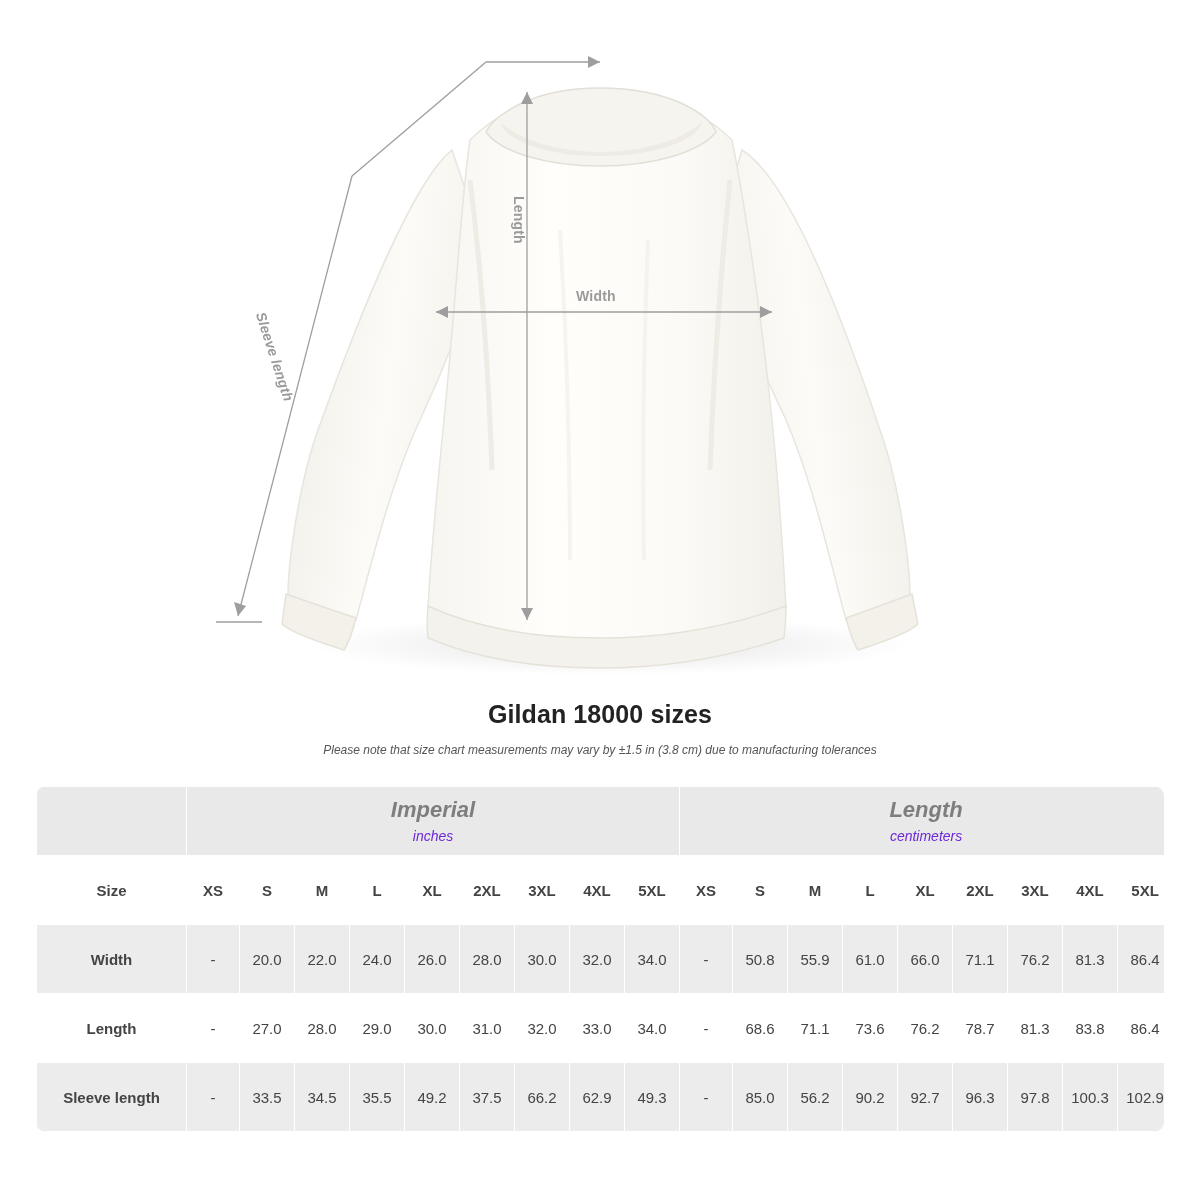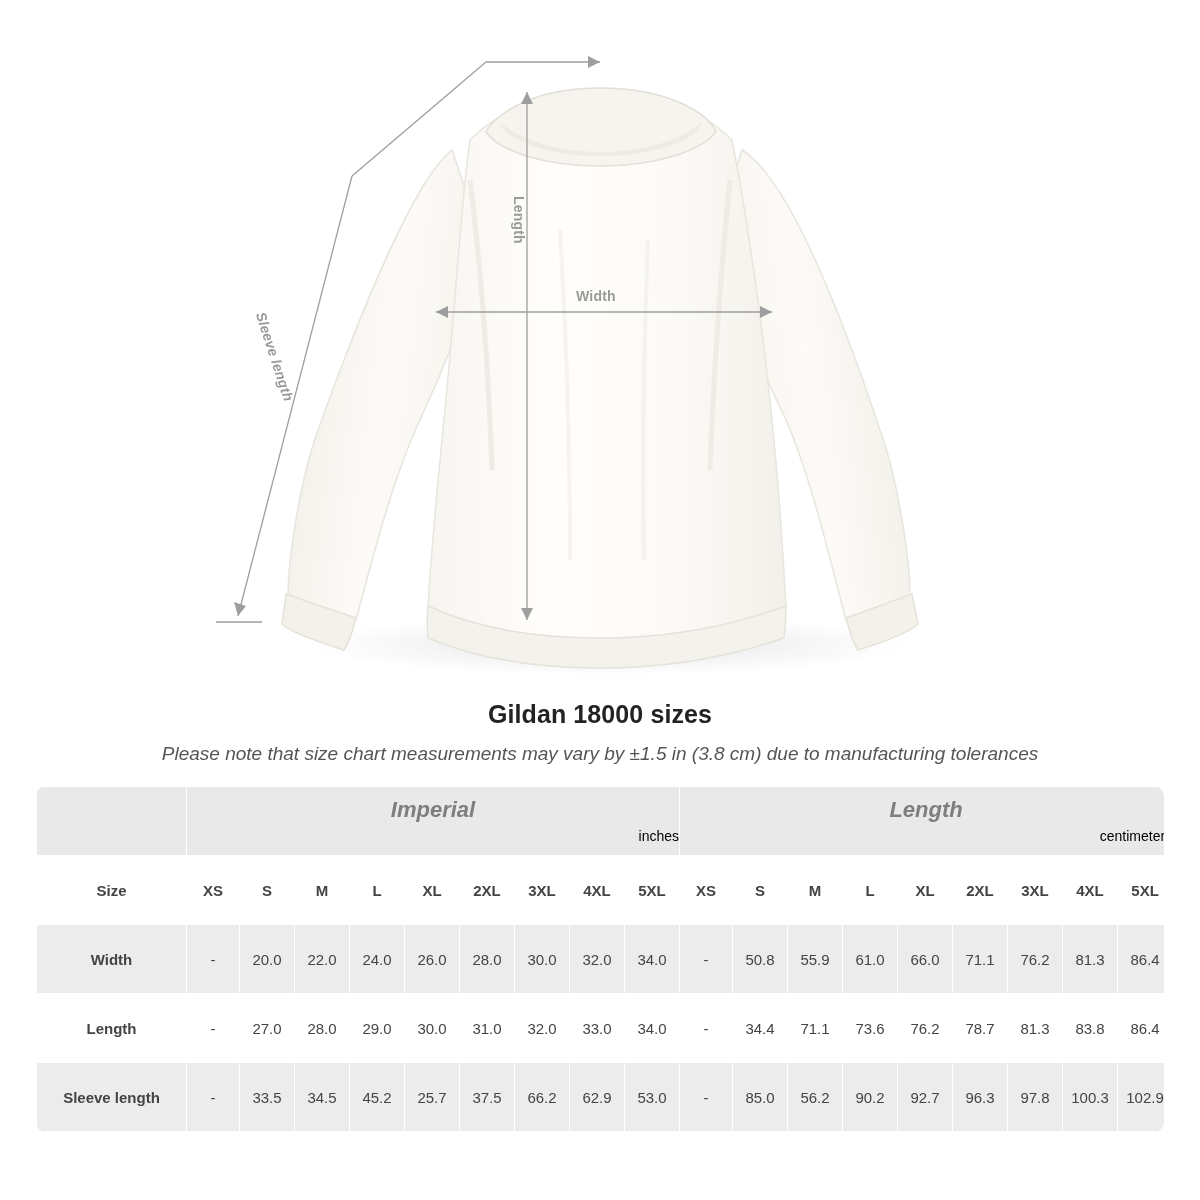--- a/index.html
+++ b/index.html
@@ -70,21 +70,21 @@
     text-align: center;
   }
   .chart-title {
     font-size: 25px;
     font-weight: bold;
     color: #222;
     letter-spacing: .1px;
   }
   .chart-note {
     margin-top: 14px;
-    font-size: 19px;
+    font-size: 12px;
     font-style: italic;
     color: #555;
   }
 
   
   .table-wrap {
     position: absolute;
     left: 36px;
     top: 786px;
     width: 1128px;
@@ -112,23 +112,23 @@
   }
   .unit-name {
     font-size: 22px;
     font-style: italic;
     font-weight: bold;
     color: #7e7e7e;
     line-height: 1.1;
   }
   .unit-sub {
     font-size: 14px;
-    color: #000000;
+    font-style: italic;
+    color: #6d28d9;
     margin-top: 6px;
-    text-align: right;
   }
   .hdr td {
     background: #ffffff;
     font-weight: bold;
     color: #4a4a4a;
     font-size: 15px;
     height: 68px;
   }
   .hdr td.rowlabel { font-weight: bold; }
   .row-alt td { background: #ececec; }
@@ -328,41 +328,41 @@
           <td>-</td>
           <td>27.0</td>
           <td>28.0</td>
           <td>29.0</td>
           <td>30.0</td>
           <td>31.0</td>
           <td>32.0</td>
           <td>33.0</td>
           <td>34.0</td>
           <td>-</td>
-          <td>34.4</td>
+          <td>68.6</td>
           <td>71.1</td>
           <td>73.6</td>
           <td>76.2</td>
           <td>78.7</td>
           <td>81.3</td>
           <td>83.8</td>
           <td>86.4</td>
         </tr>
 
         <tr class="row-alt">
           <td class="rowlabel">Sleeve length</td>
           <td>-</td>
           <td>33.5</td>
           <td>34.5</td>
-          <td>45.2</td>
-          <td>25.7</td>
+          <td>35.5</td>
+          <td>49.2</td>
           <td>37.5</td>
           <td>66.2</td>
           <td>62.9</td>
-          <td>53.0</td>
+          <td>49.3</td>
           <td>-</td>
           <td>85.0</td>
           <td>56.2</td>
           <td>90.2</td>
           <td>92.7</td>
           <td>96.3</td>
           <td>97.8</td>
           <td>100.3</td>
           <td>102.9</td>
         </tr>

